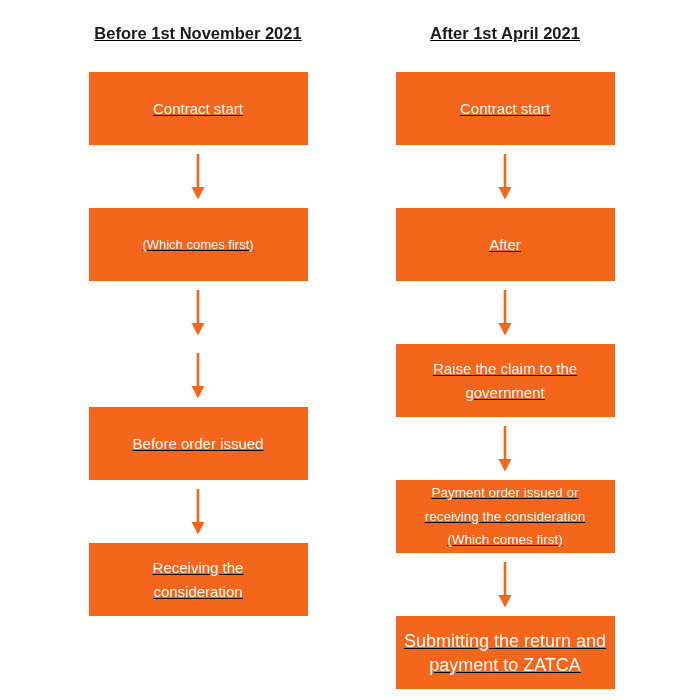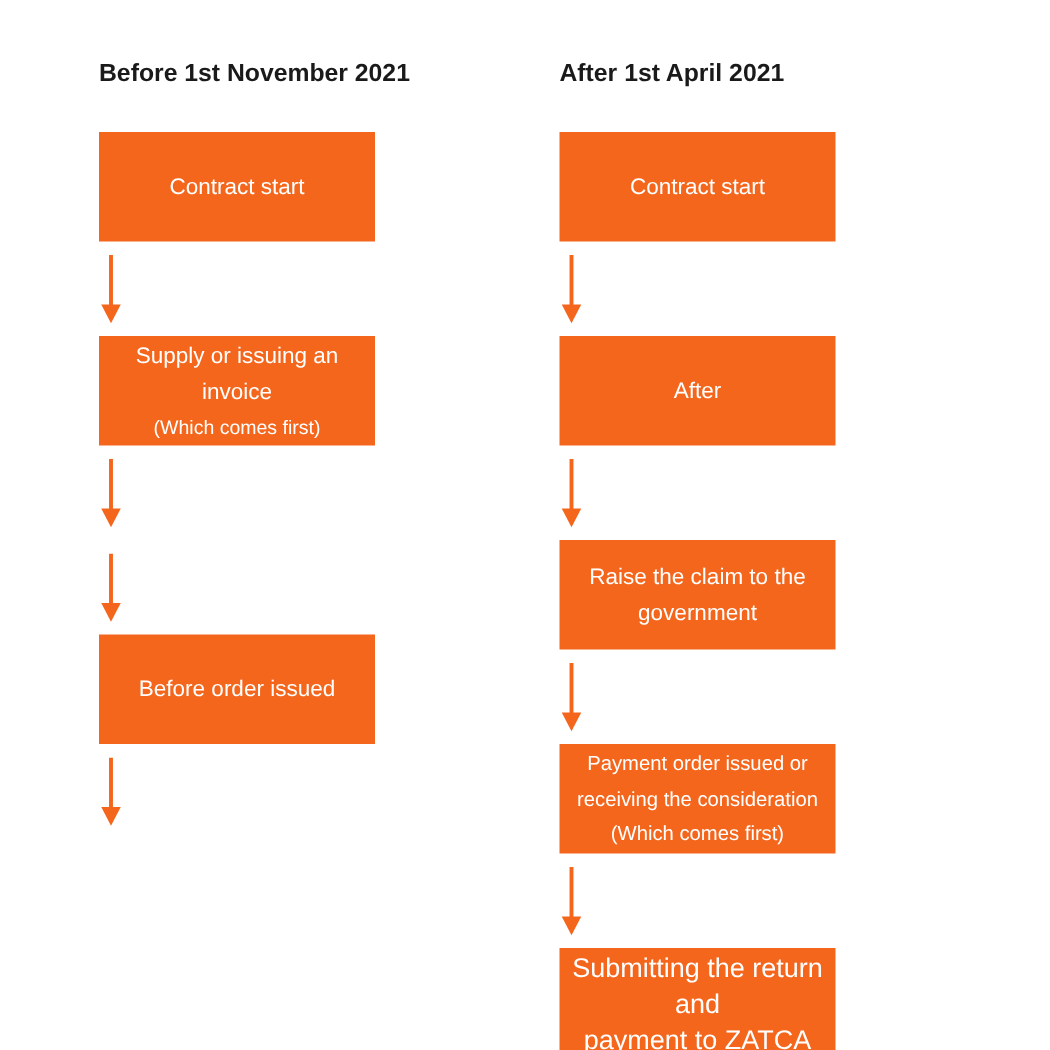--- a/index.html
+++ b/index.html
@@ -5,39 +5,40 @@
   * { margin: 0; padding: 0; box-sizing: border-box; }
   html, body { width: 700px; height: 700px; }
   body {
     position: relative;
     background: #ffffff;
     font-family: "Liberation Sans", sans-serif;
     overflow: hidden;
   }
   .column {
     position: absolute;
-    top: 16px;
+    top: 0;
     width: 264px;
     display: flex;
     flex-direction: column;
-    align-items: flex-start;
+    align-items: center;
+    text-decoration: underline;
   }
   .column.left  { left: 66px; }
   .column.right { left: 373px; }
   .col-title {
     margin-top: 22px;
     font-size: 16.5px;
     line-height: 22px;
     font-weight: 700;
     color: var(--heading-text, #1a1a1a);
     white-space: nowrap;
     text-align: center;
   }
   .flow-box {
-    width: 184px;
+    width: 219px;
     height: 73px;
     background: var(--box-fill, #f4661c);
     color: var(--box-text, #ffffff);
     display: flex;
     flex-direction: column;
     align-items: center;
     justify-content: center;
     text-align: center;
   }
   .flow-box.first { margin-top: 28px; }
@@ -74,22 +75,20 @@
     <div class="box-label">Contract start</div>
   </div>
   <div class="arrow-gap">
     <svg width="16" height="46" viewBox="0 0 16 46">
         <rect class="arrow-fill" x="6.7" y="0" width="2.6" height="35"></rect>
         <path class="arrow-fill" d="M1.5 33 L14.5 33 L8 45.5 Z"></path>
       </svg>
   </div>
 
   <div class="flow-box">
-    <div class="box-label">Supply or issuing an
-invoice</div>
     <div class="box-note">(Which comes first)</div>
   </div>
   <div class="arrow-gap">
     <svg width="16" height="46" viewBox="0 0 16 46">
         <rect class="arrow-fill" x="6.7" y="0" width="2.6" height="35"></rect>
         <path class="arrow-fill" d="M1.5 33 L14.5 33 L8 45.5 Z"></path>
       </svg>
   </div>
 
   <div class="arrow-gap">
@@ -102,20 +101,24 @@
   <div class="flow-box">
     <div class="box-label">Before order issued</div>
   </div>
   <div class="arrow-gap">
     <svg width="16" height="46" viewBox="0 0 16 46">
         <rect class="arrow-fill" x="6.7" y="0" width="2.6" height="35"></rect>
         <path class="arrow-fill" d="M1.5 33 L14.5 33 L8 45.5 Z"></path>
       </svg>
   </div>
 
+  <div class="flow-box">
+    <div class="box-label">Receiving the
+consideration</div>
+  </div>
 </div>
 
 <div class="column right">
   <div class="col-title">After 1st April 2021</div>
 
   <div class="flow-box first">
     <div class="box-label">Contract start</div>
   </div>
   <div class="arrow-gap">
     <svg width="16" height="46" viewBox="0 0 16 46">

